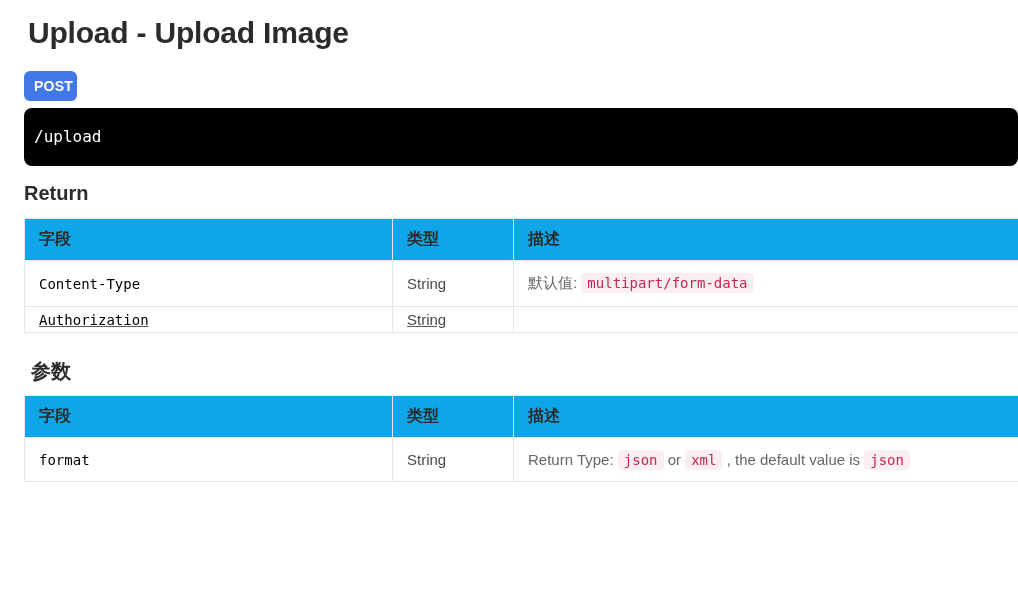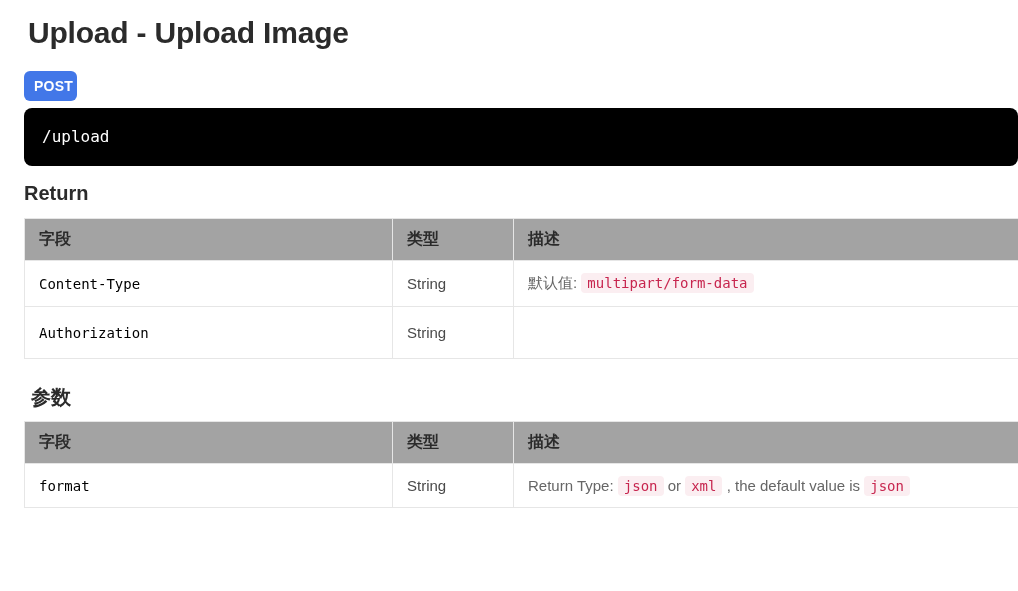--- a/index.html
+++ b/index.html
@@ -57,21 +57,21 @@
   .endpoint-block {
     margin-top: 7px;
     margin-right: 4px;
     width: 994px;
     height: 58px;
     background: #000000;
     border-radius: 8px;
     box-sizing: border-box;
     display: flex;
     align-items: center;
-    padding-left: 18px;
+    padding-left: 10px;
     overflow: hidden;
   }
   .endpoint-text {
     color: #ffffff;
     font-family: "DejaVu Sans Mono", "Liberation Mono", monospace;
     font-size: 16px;
     line-height: 1.2;
   }
 
   
@@ -93,38 +93,38 @@
     margin-top: 12px;
     font-size: 15px;
   }
   table.api-table.params-table { margin-top: 11px; }
 
   table.api-table col.c-field { width: 368px; }
   table.api-table col.c-type  { width: 121px; }
   table.api-table col.c-desc  { width: 505px; }
 
   table.api-table th {
-    background: #a3a3a3;
+    background: #0ea5e9;
     text-align: left;
     font-weight: bold;
     font-size: 16px;
     color: #2b2b2b;
     padding: 10px 14px;
     border: 1px solid #e6e6e6;
     height: 18px;
     box-sizing: content-box;
   }
   table.api-table td {
     padding: 13px 14px;
     border: 1px solid #e6e6e6;
     color: #5a5a5a;
     vertical-align: middle;
     background: #ffffff;
   }
-  table.api-table tr.row-short td { padding: 17px 14px; }
+  table.api-table tr.row-short td { padding: 4px 14px; text-decoration: underline; }
 
   .mono {
     font-family: "DejaVu Sans Mono", "Liberation Mono", monospace;
     font-size: 14px;
     color: #000000;
   }
   .type-text {
     font-size: 15px;
     color: #4a4a4a;
   }

